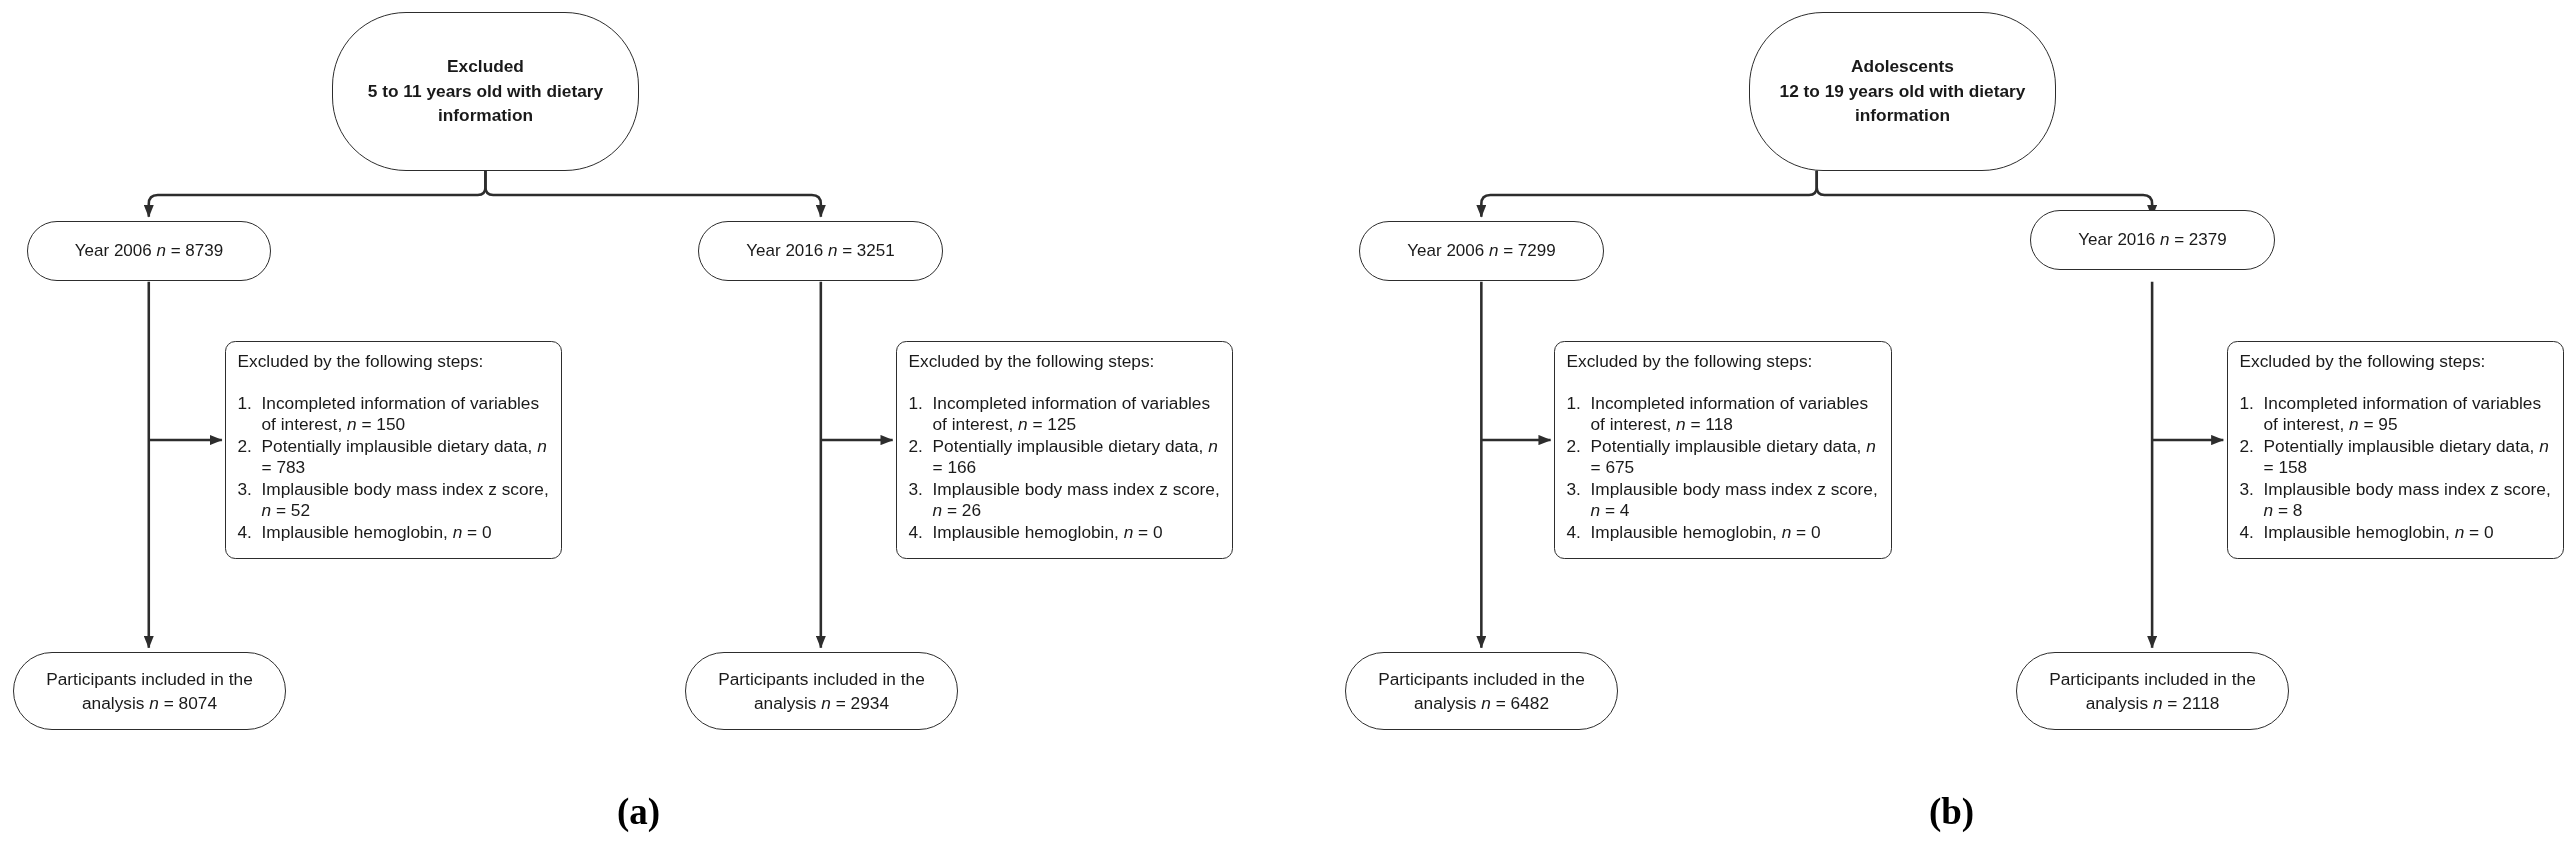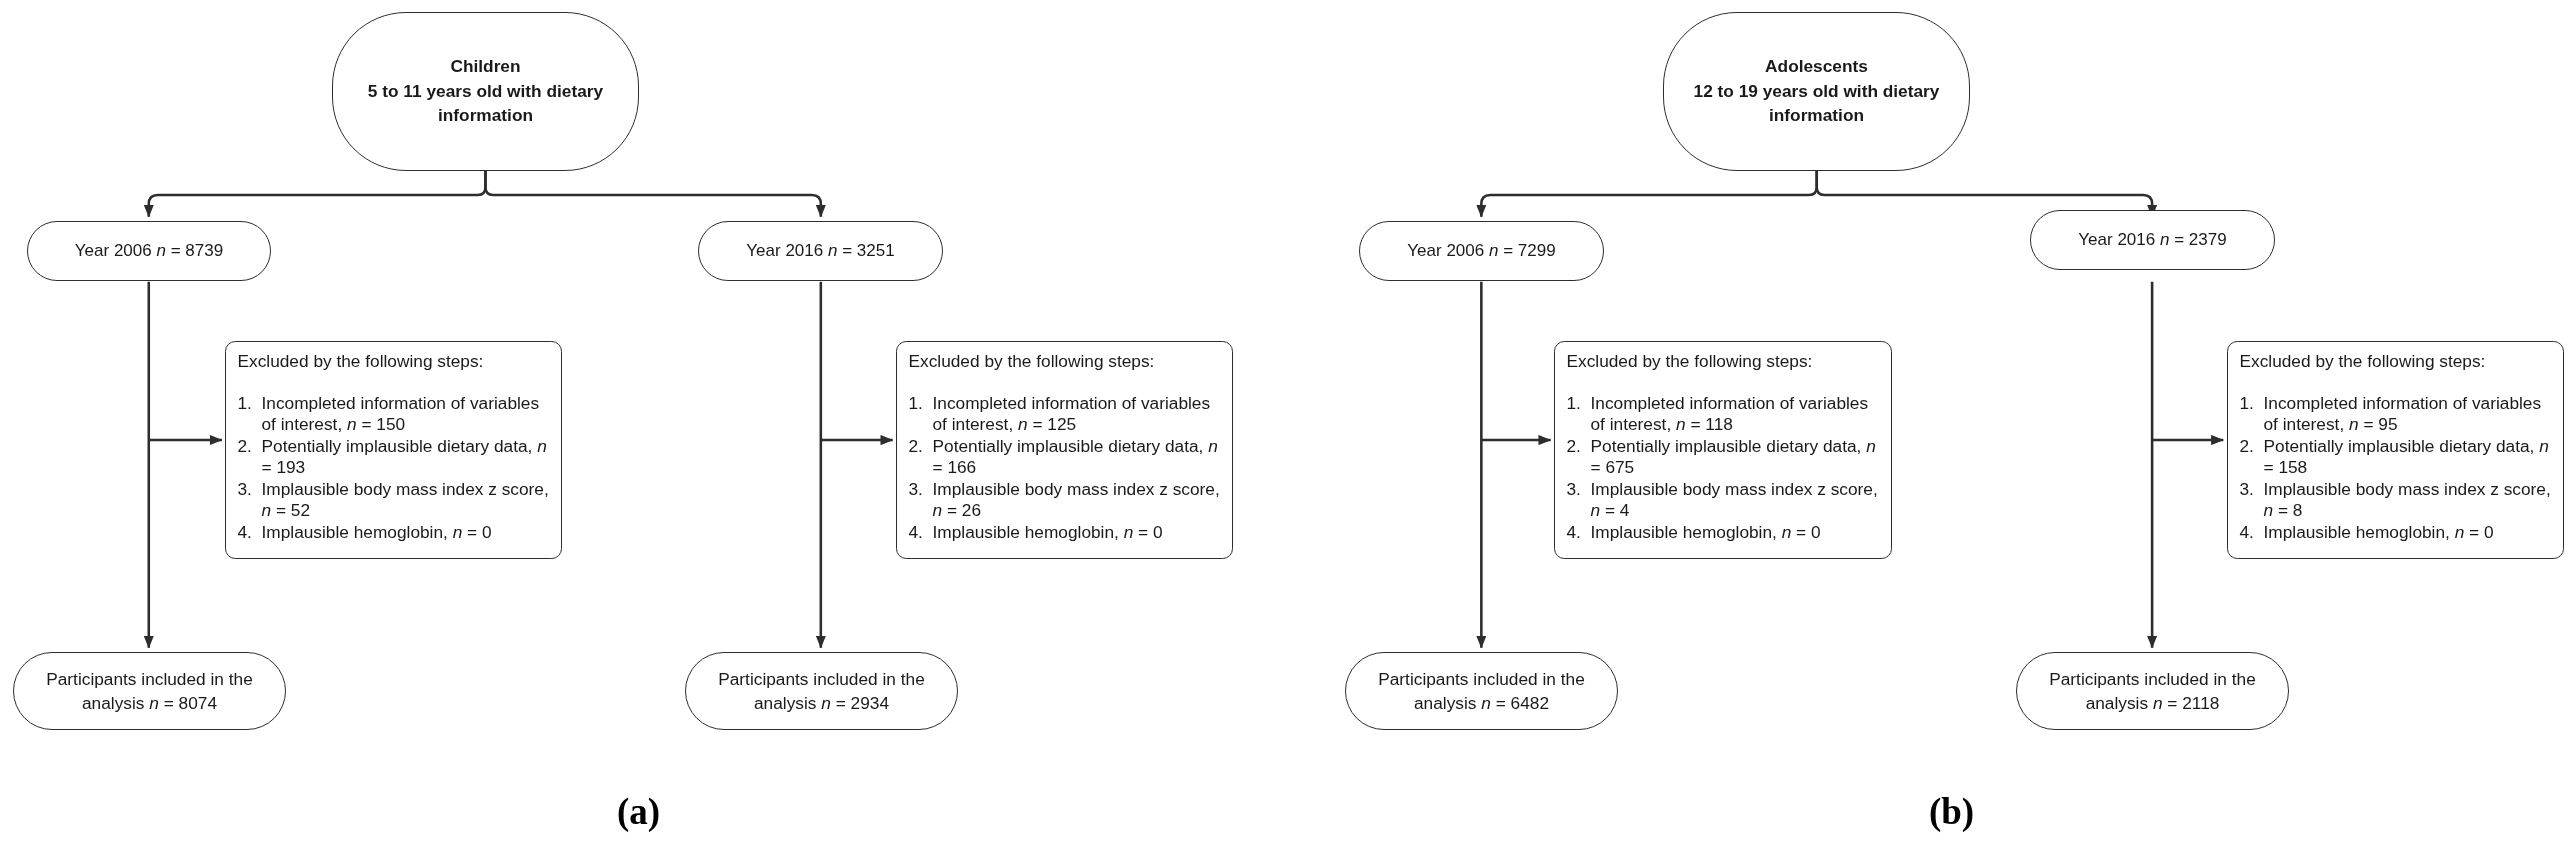--- a/index.html
+++ b/index.html
@@ -51,42 +51,42 @@
       <path d="M2833,266 L2833,292 Q2833,304 2821,304 L2324,304 Q2310,304 2310,318 L2310,338" marker-end="url(#arrow)"></path>
       <path d="M2833,266 L2833,292 Q2833,304 2845,304 L3342,304 Q3356,304 3356,318 L3356,338" marker-end="url(#arrow)"></path>
       <path d="M2310,439 L2310,1010" marker-end="url(#arrow)"></path>
       <path d="M2310,686 L2418,686" marker-end="url(#arrow)"></path>
       <path d="M3356,439 L3356,1010" marker-end="url(#arrow)"></path>
       <path d="M3356,686 L3467,686" marker-end="url(#arrow)"></path>
     </g>
   </svg>
 
   <div class="node oval population" style="left:332px;top:11.5px;width:307px;height:159px">
-    <div>Children</div>
+    <div>Excluded</div>
     <div>5 to 11 years old with dietary</div>
     <div>information</div>
   </div>
 
   <div class="node oval year" style="left:27px;top:221px;width:244px;height:60px">
     <span class="txt"><span>Year 2006</span> <i class="nvar">n</i><span> = 8739</span></span>
   </div>
 
   <div class="node oval year" style="left:698px;top:221px;width:245px;height:60px">
     <span class="txt"><span>Year 2016</span> <i class="nvar">n</i><span> = 3251</span></span>
   </div>
 
   <div class="node excl" style="left:225px;top:341px;width:337px;height:218px">
     <div class="excl-title">Excluded by the following steps:</div>
     <div class="excl-item">
       <span class="excl-num">1.</span>
       <span class="excl-text"><span>Incompleted information of variables of interest,</span> <i class="nvar">n</i><span> = 150</span></span>
     </div>
     <div class="excl-item">
       <span class="excl-num">2.</span>
-      <span class="excl-text"><span>Potentially implausible dietary data,</span> <i class="nvar">n</i><span> = 193</span></span>
+      <span class="excl-text"><span>Potentially implausible dietary data,</span> <i class="nvar">n</i><span> = 783</span></span>
     </div>
     <div class="excl-item">
       <span class="excl-num">3.</span>
       <span class="excl-text"><span>Implausible body mass index z score,</span> <i class="nvar">n</i><span> = 52</span></span>
     </div>
     <div class="excl-item">
       <span class="excl-num">4.</span>
       <span class="excl-text"><span>Implausible hemoglobin,</span> <i class="nvar">n</i><span> = 0</span></span>
     </div>
   </div>
@@ -116,21 +116,21 @@
     <div><span>analysis</span> <i class="nvar">n</i><span> = 8074</span></div>
   </div>
 
   <div class="node oval result" style="left:685px;top:652px;width:273px;height:78px">
     <div>Participants included in the</div>
     <div><span>analysis</span> <i class="nvar">n</i><span> = 2934</span></div>
   </div>
 
   <div class="panel-label" style="left:568px;top:790px">(a)</div>
 
-  <div class="node oval population" style="left:1663px;top:11.5px;width:307px;height:159px">
+  <div class="node oval population" style="left:1749px;top:11.5px;width:307px;height:159px">
     <div>Adolescents</div>
     <div>12 to 19 years old  with dietary</div>
     <div>information</div>
   </div>
 
   <div class="node oval year" style="left:1359px;top:221px;width:245px;height:60px">
     <span class="txt"><span>Year 2006</span> <i class="nvar">n</i><span> = 7299</span></span>
   </div>
 
   <div class="node oval year" style="left:2030px;top:210px;width:245px;height:60px">

